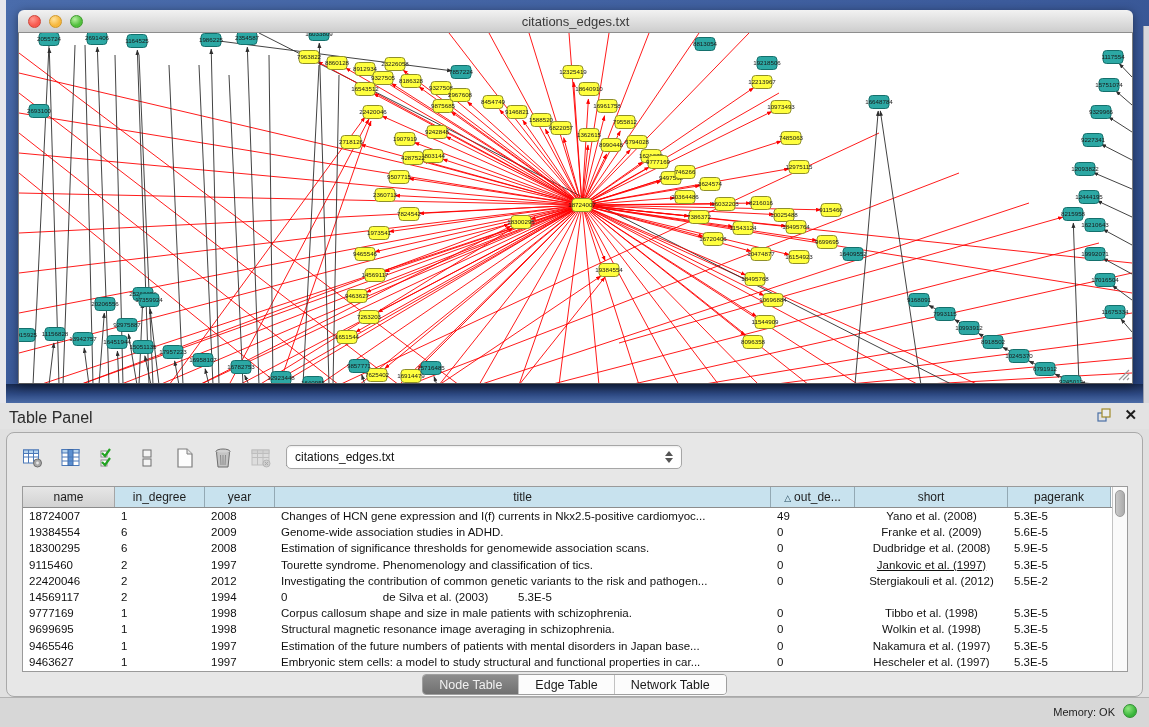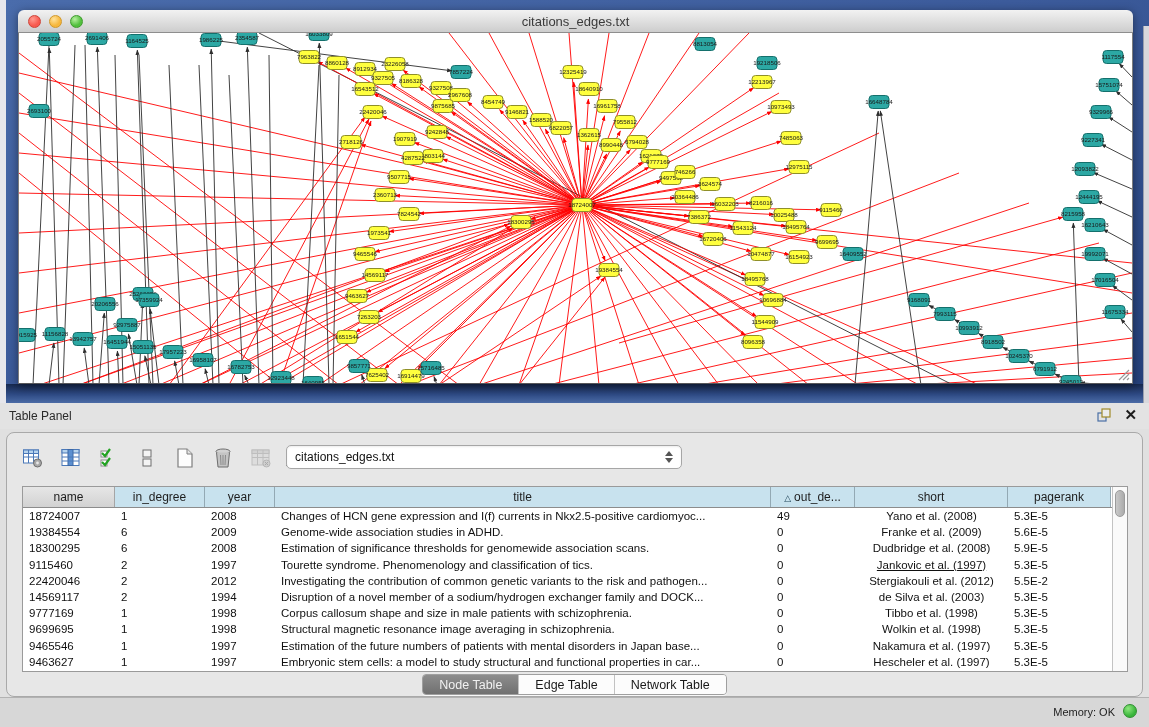--- a/index.html
+++ b/index.html
@@ -26,21 +26,21 @@
   .light.green  { background:radial-gradient(circle at 35% 30%,#b7f0a0,#52c03e 60%); border:1px solid #3f9c2e; }
   .win-title { position:absolute; left:0; right:0; top:4px; text-align:center;
                font-size:13px; color:#3a3a3a; }
   .canvas { position:relative; height:351px; background:#ffffff;
             border-left:1px solid #7d7d7d; border-right:1px solid #7d7d7d; border-bottom:1px solid #57575a; overflow:hidden; }
   .canvas svg { display:block; }
   .grip { position:absolute; right:2px; bottom:2px; }
 
   
   .panel-header { position:absolute; left:0; top:403px; width:1149px; height:26px; background:#e3e3e3; }
-  .panel-title { position:absolute; left:9px; top:6px; font-size:12px; color:#2b2b2b; }
+  .panel-title { position:absolute; left:9px; top:6px; font-size:16px; color:#2b2b2b; }
   .ph-icons { position:absolute; right:12px; top:4px; display:flex; gap:12px; align-items:center; }
   .close-x { font-size:15px; font-weight:bold; color:#1c1c1c; line-height:16px; cursor:default; }
 
   .content-panel { position:absolute; left:6px; top:432px; width:1137px; height:265px;
                    background:#e7e7e7; border:1px solid #a9a9a9; border-radius:8px; }
 
   .toolbar { position:absolute; left:14px; top:9px; height:32px; display:flex; align-items:center; gap:14px; }
   .tb-icon { width:24px; height:24px; display:flex; align-items:center; justify-content:center; }
   .fx { font-family:"DejaVu Serif", serif; font-style:italic; font-size:14px; color:#1a1a1a; }
   .tbl-select { position:absolute; left:279px; top:12px; width:396px; height:24px; background:#fff;
@@ -892,21 +892,20 @@
             <div class="td" style="width: 70px;">2012</div>
             <div class="td" style="width: 496px;">Investigating the contribution of common genetic variants to the risk and pathogen...</div>
             <div class="td" style="width: 84px;">0</div>
             <div class="td center" style="width: 153px;">Stergiakouli et al. (2012)</div>
             <div class="td" style="width: 103px;">5.5E-2</div>
           </div>
           <div class="tr">
             <div class="td" style="width: 92px;">14569117</div>
             <div class="td" style="width: 90px;">2</div>
             <div class="td" style="width: 70px;">1994</div>
-            <div class="td" style="width: 496px;">Disruption of a novel member of a sodium/hydrogen exchanger family and DOCK...</div>
             <div class="td" style="width: 84px;">0</div>
             <div class="td center" style="width: 153px;">de Silva et al. (2003)</div>
             <div class="td" style="width: 103px;">5.3E-5</div>
           </div>
           <div class="tr">
             <div class="td" style="width: 92px;">9777169</div>
             <div class="td" style="width: 90px;">1</div>
             <div class="td" style="width: 70px;">1998</div>
             <div class="td" style="width: 496px;">Corpus callosum shape and size in male patients with schizophrenia.</div>
             <div class="td" style="width: 84px;">0</div>

